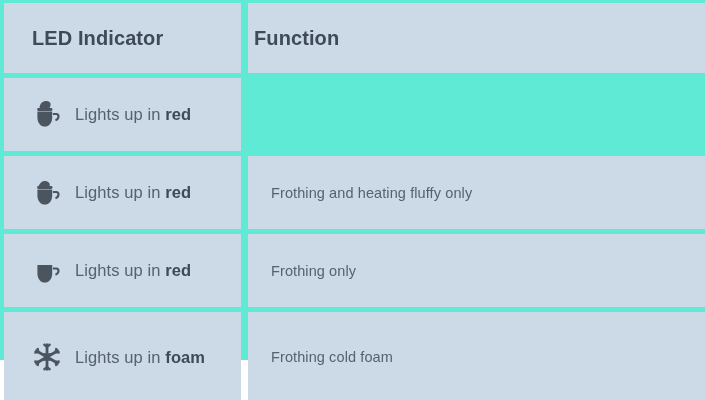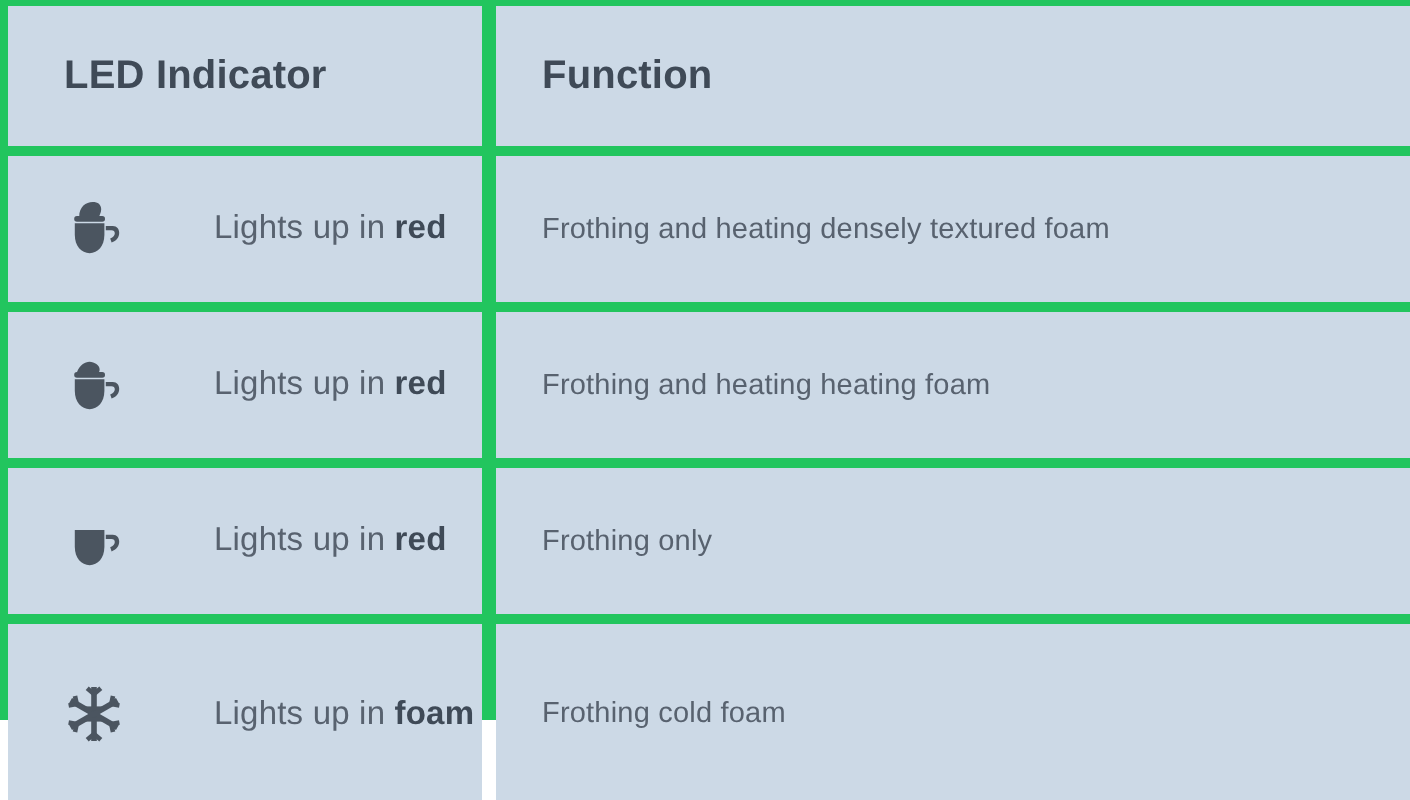--- a/index.html
+++ b/index.html
@@ -11,21 +11,21 @@
   body {
     width: 705px;
     height: 400px;
     overflow: hidden;
     font-family: "Liberation Sans", sans-serif;
   }
   #table-root {
     position: relative;
     width: 705px;
     height: 360px;
-    background: #22c55e;
+    background: #5eead4;
     box-sizing: border-box;
   }
   .table {
     position: absolute;
     left: 4px;
     top: 3px;
     width: 701px;
     height: 397px;
     display: flex;
     flex-direction: column;
@@ -54,21 +54,21 @@
   
   .row-header { height: 70px; }
   .row-header .cell { align-items: center; }
   .header-text {
     font-size: 20px;
     font-weight: bold;
     color: #3f4a57;
     letter-spacing: 0.1px;
     padding-left: 28px;
   }
-  .row-header .cell.right .header-text { padding-left: 23px; }
+  .row-header .cell.right .header-text { padding-left: 6px; }
 
   
   .row-body { height: 73px; }
   .row-body.last { height: 90px; }
 
   .indicator {
     display: flex;
     align-items: center;
     padding-left: 26px;
     gap: 11px;
@@ -80,21 +80,20 @@
     align-items: center;
     justify-content: center;
     flex: 0 0 34px;
   }
   .icon-wrap svg { display: block; }
   .indicator-label {
     font-size: 16.5px;
     color: #58626f;
     white-space: nowrap;
     letter-spacing: 0.1px;
-    margin-left: 32px;
   }
   .indicator-label b {
     color: #3f4a57;
     font-weight: bold;
   }
   .function-text {
     font-size: 14.5px;
     color: #58626f;
     padding-left: 23px;
     letter-spacing: 0.1px;
@@ -124,42 +123,39 @@
 
               <path d="M9.6 10.4 C9.6 5.3 13.0 3.0 16.3 3.0 C19.0 3.0 20.6 4.3 20.6 6.6 C20.6 8.4 19.6 9.6 19.6 10.4 Z" fill="#4b5560"></path>
               <rect x="7.1" y="10.0" width="15.4" height="2.9" rx="1.4" fill="#4b5560"></rect>
               <path d="M7.4 13.6 H22.2 V19.3 C22.2 25.2 18.9 28.6 14.8 28.6 C10.7 28.6 7.4 25.2 7.4 19.3 Z" fill="#4b5560"></path>
               <path d="M22.9 15.0 H26.4 C28.5 15.0 29.6 16.5 29.6 18.4 C29.6 20.7 28.2 22.5 25.8 23.3 L25.1 21.2 C26.6 20.7 27.4 19.7 27.4 18.6 C27.4 17.6 26.8 17.1 25.7 17.1 H22.9 Z" fill="#4b5560"></path>
             </svg>
           </span>
           <span class="indicator-label"><span>Lights up in </span><b>red</b></span>
         </div>
       </div>
-      <div class="cell right">
-        <span class="function-text">Frothing and heating densely textured foam</span>
-      </div>
     </div>
 
     <div class="row row-body">
       <div class="cell left">
         <div class="indicator">
           <span class="icon-wrap">
             <svg width="34" height="34" viewBox="0 0 34 34" aria-hidden="true">
 
               <path d="M8.4 10.2 C10.4 5.6 13.6 4.2 16.6 5.2 C19.1 6.0 20.0 7.7 19.8 9.1 C19.7 9.7 19.5 10.0 19.4 10.2 Z" fill="#4b5560"></path>
               <rect x="7.1" y="10.0" width="15.4" height="2.9" rx="1.4" fill="#4b5560"></rect>
               <path d="M7.4 13.6 H22.2 V19.3 C22.2 25.2 18.9 28.6 14.8 28.6 C10.7 28.6 7.4 25.2 7.4 19.3 Z" fill="#4b5560"></path>
               <path d="M22.9 15.0 H26.4 C28.5 15.0 29.6 16.5 29.6 18.4 C29.6 20.7 28.2 22.5 25.8 23.3 L25.1 21.2 C26.6 20.7 27.4 19.7 27.4 18.6 C27.4 17.6 26.8 17.1 25.7 17.1 H22.9 Z" fill="#4b5560"></path>
             </svg>
           </span>
           <span class="indicator-label"><span>Lights up in </span><b>red</b></span>
         </div>
       </div>
       <div class="cell right">
-        <span class="function-text">Frothing and heating heating foam</span>
+        <span class="function-text">Frothing and heating fluffy only</span>
       </div>
     </div>
 
     <div class="row row-body">
       <div class="cell left">
         <div class="indicator">
           <span class="icon-wrap">
             <svg width="34" height="34" viewBox="0 0 34 34" aria-hidden="true">
 
               <path d="M7.4 11.0 H22.2 V19.3 C22.2 25.2 18.9 28.6 14.8 28.6 C10.7 28.6 7.4 25.2 7.4 19.3 Z" fill="#4b5560"></path>

